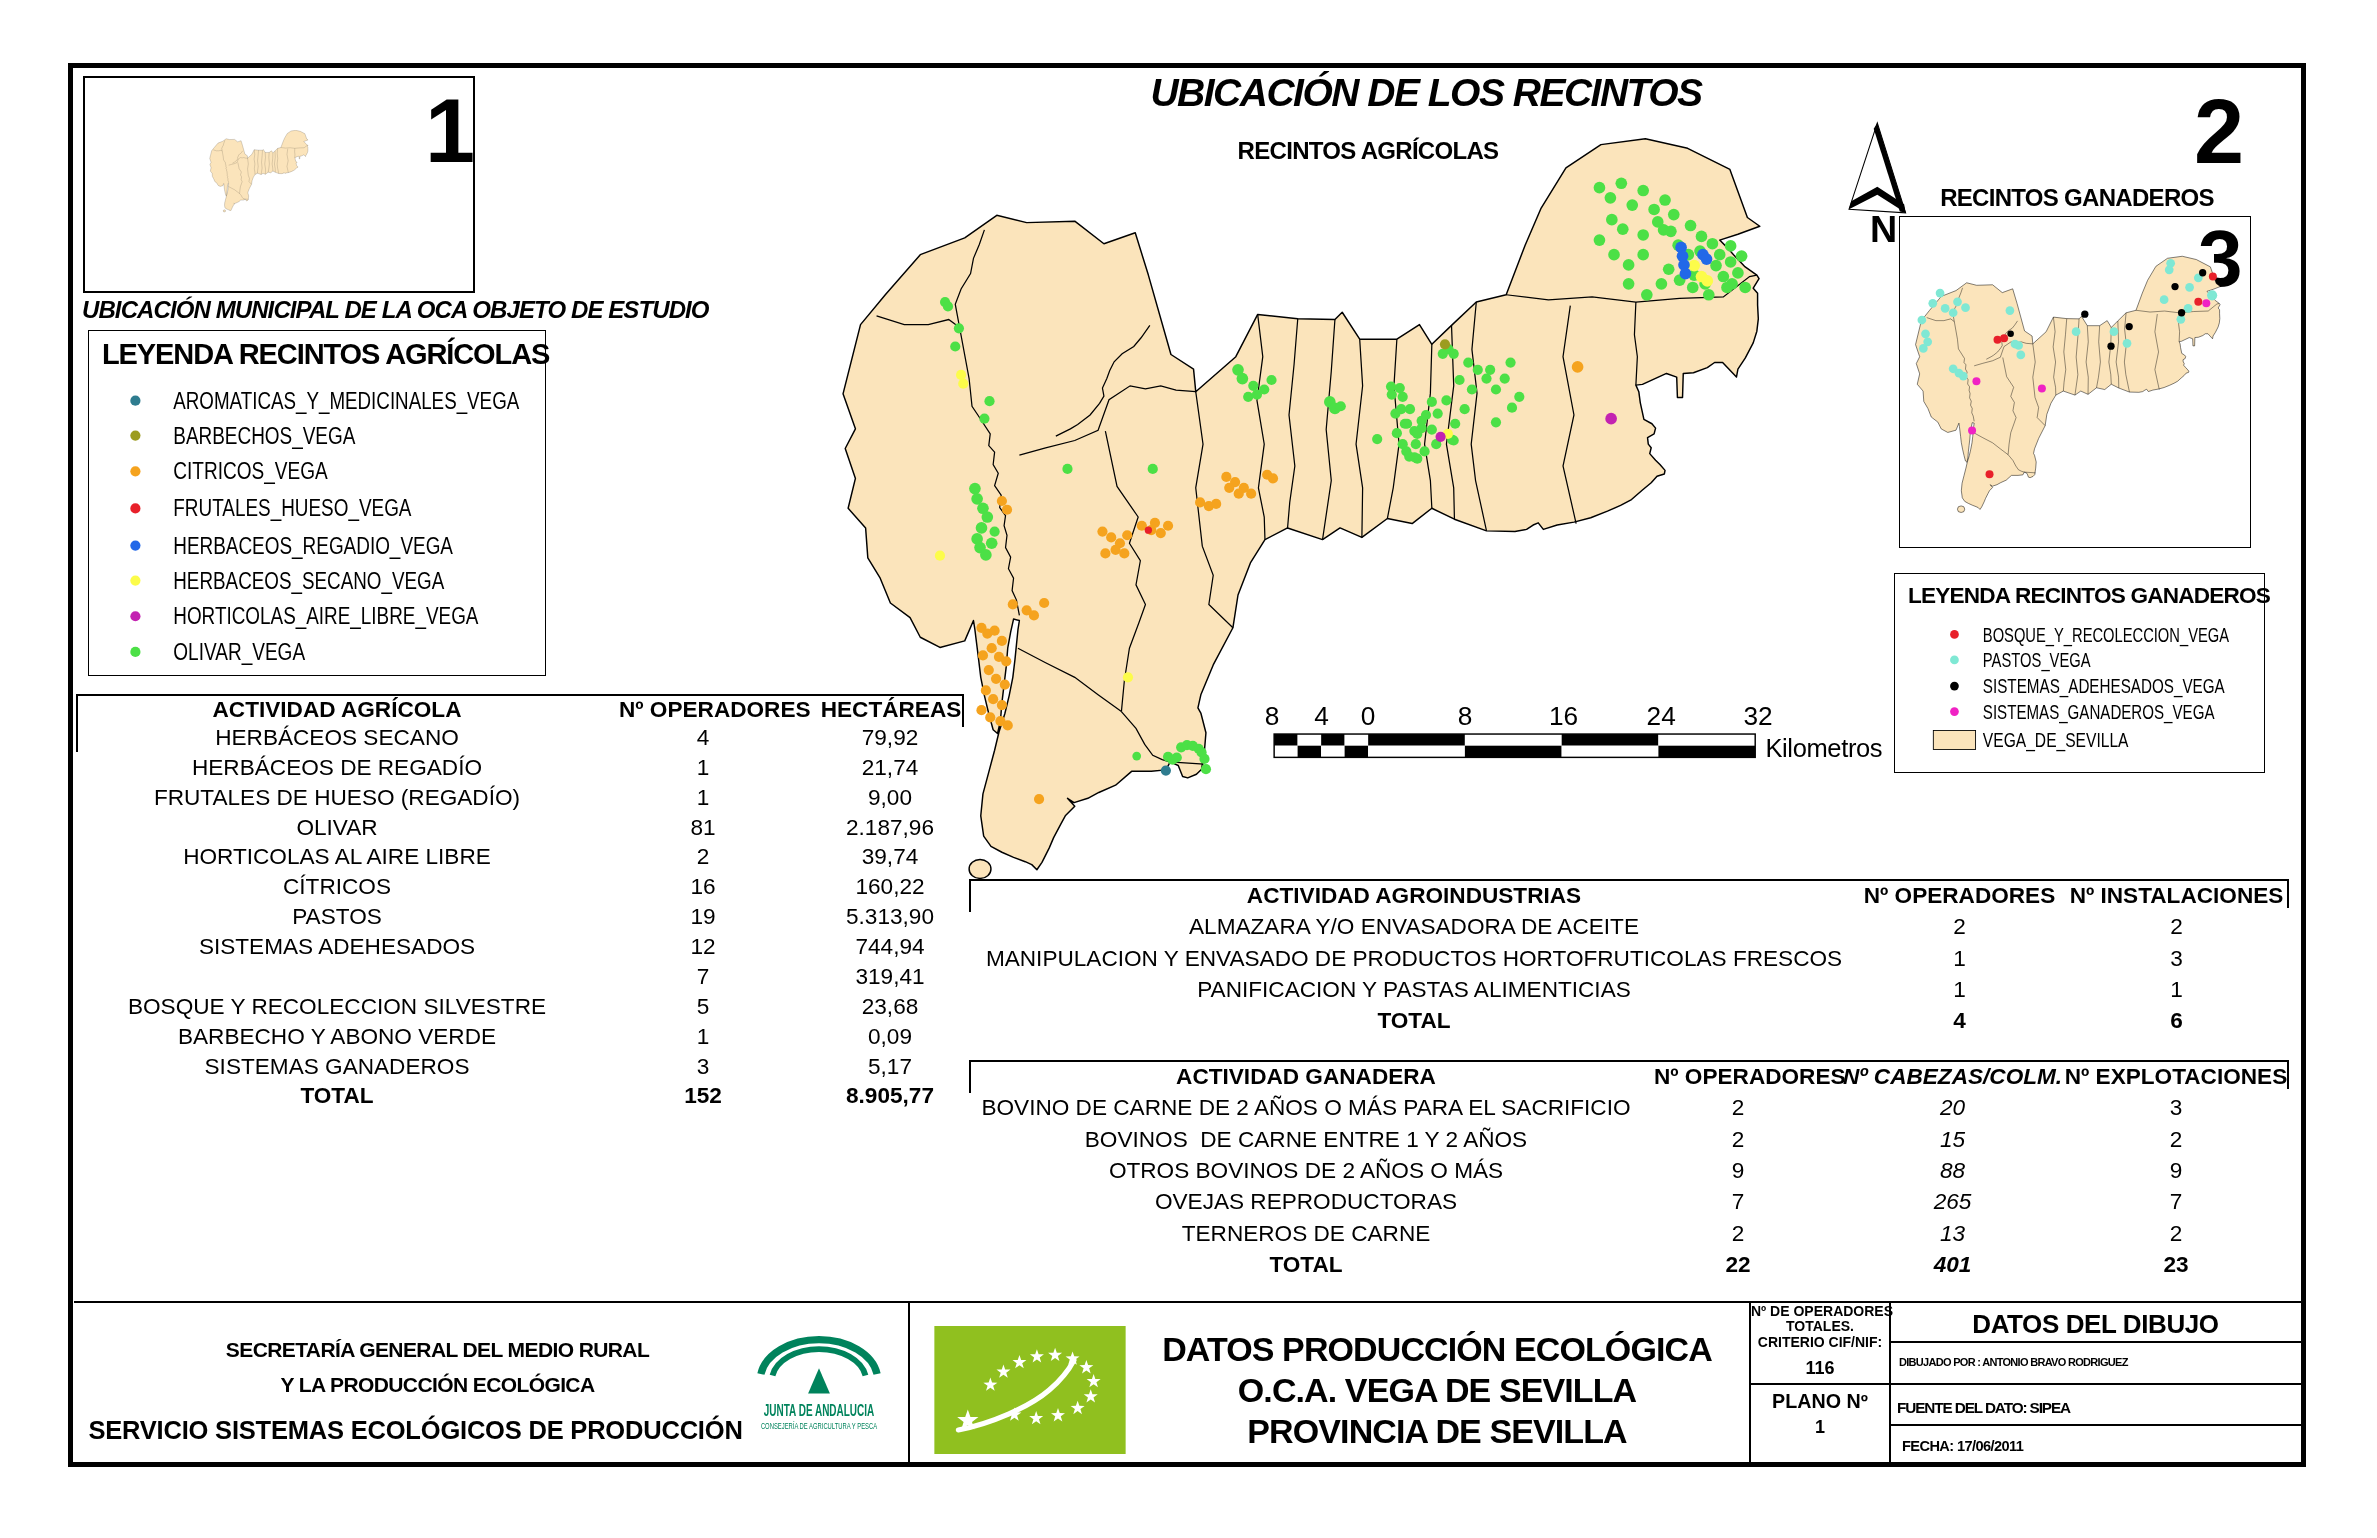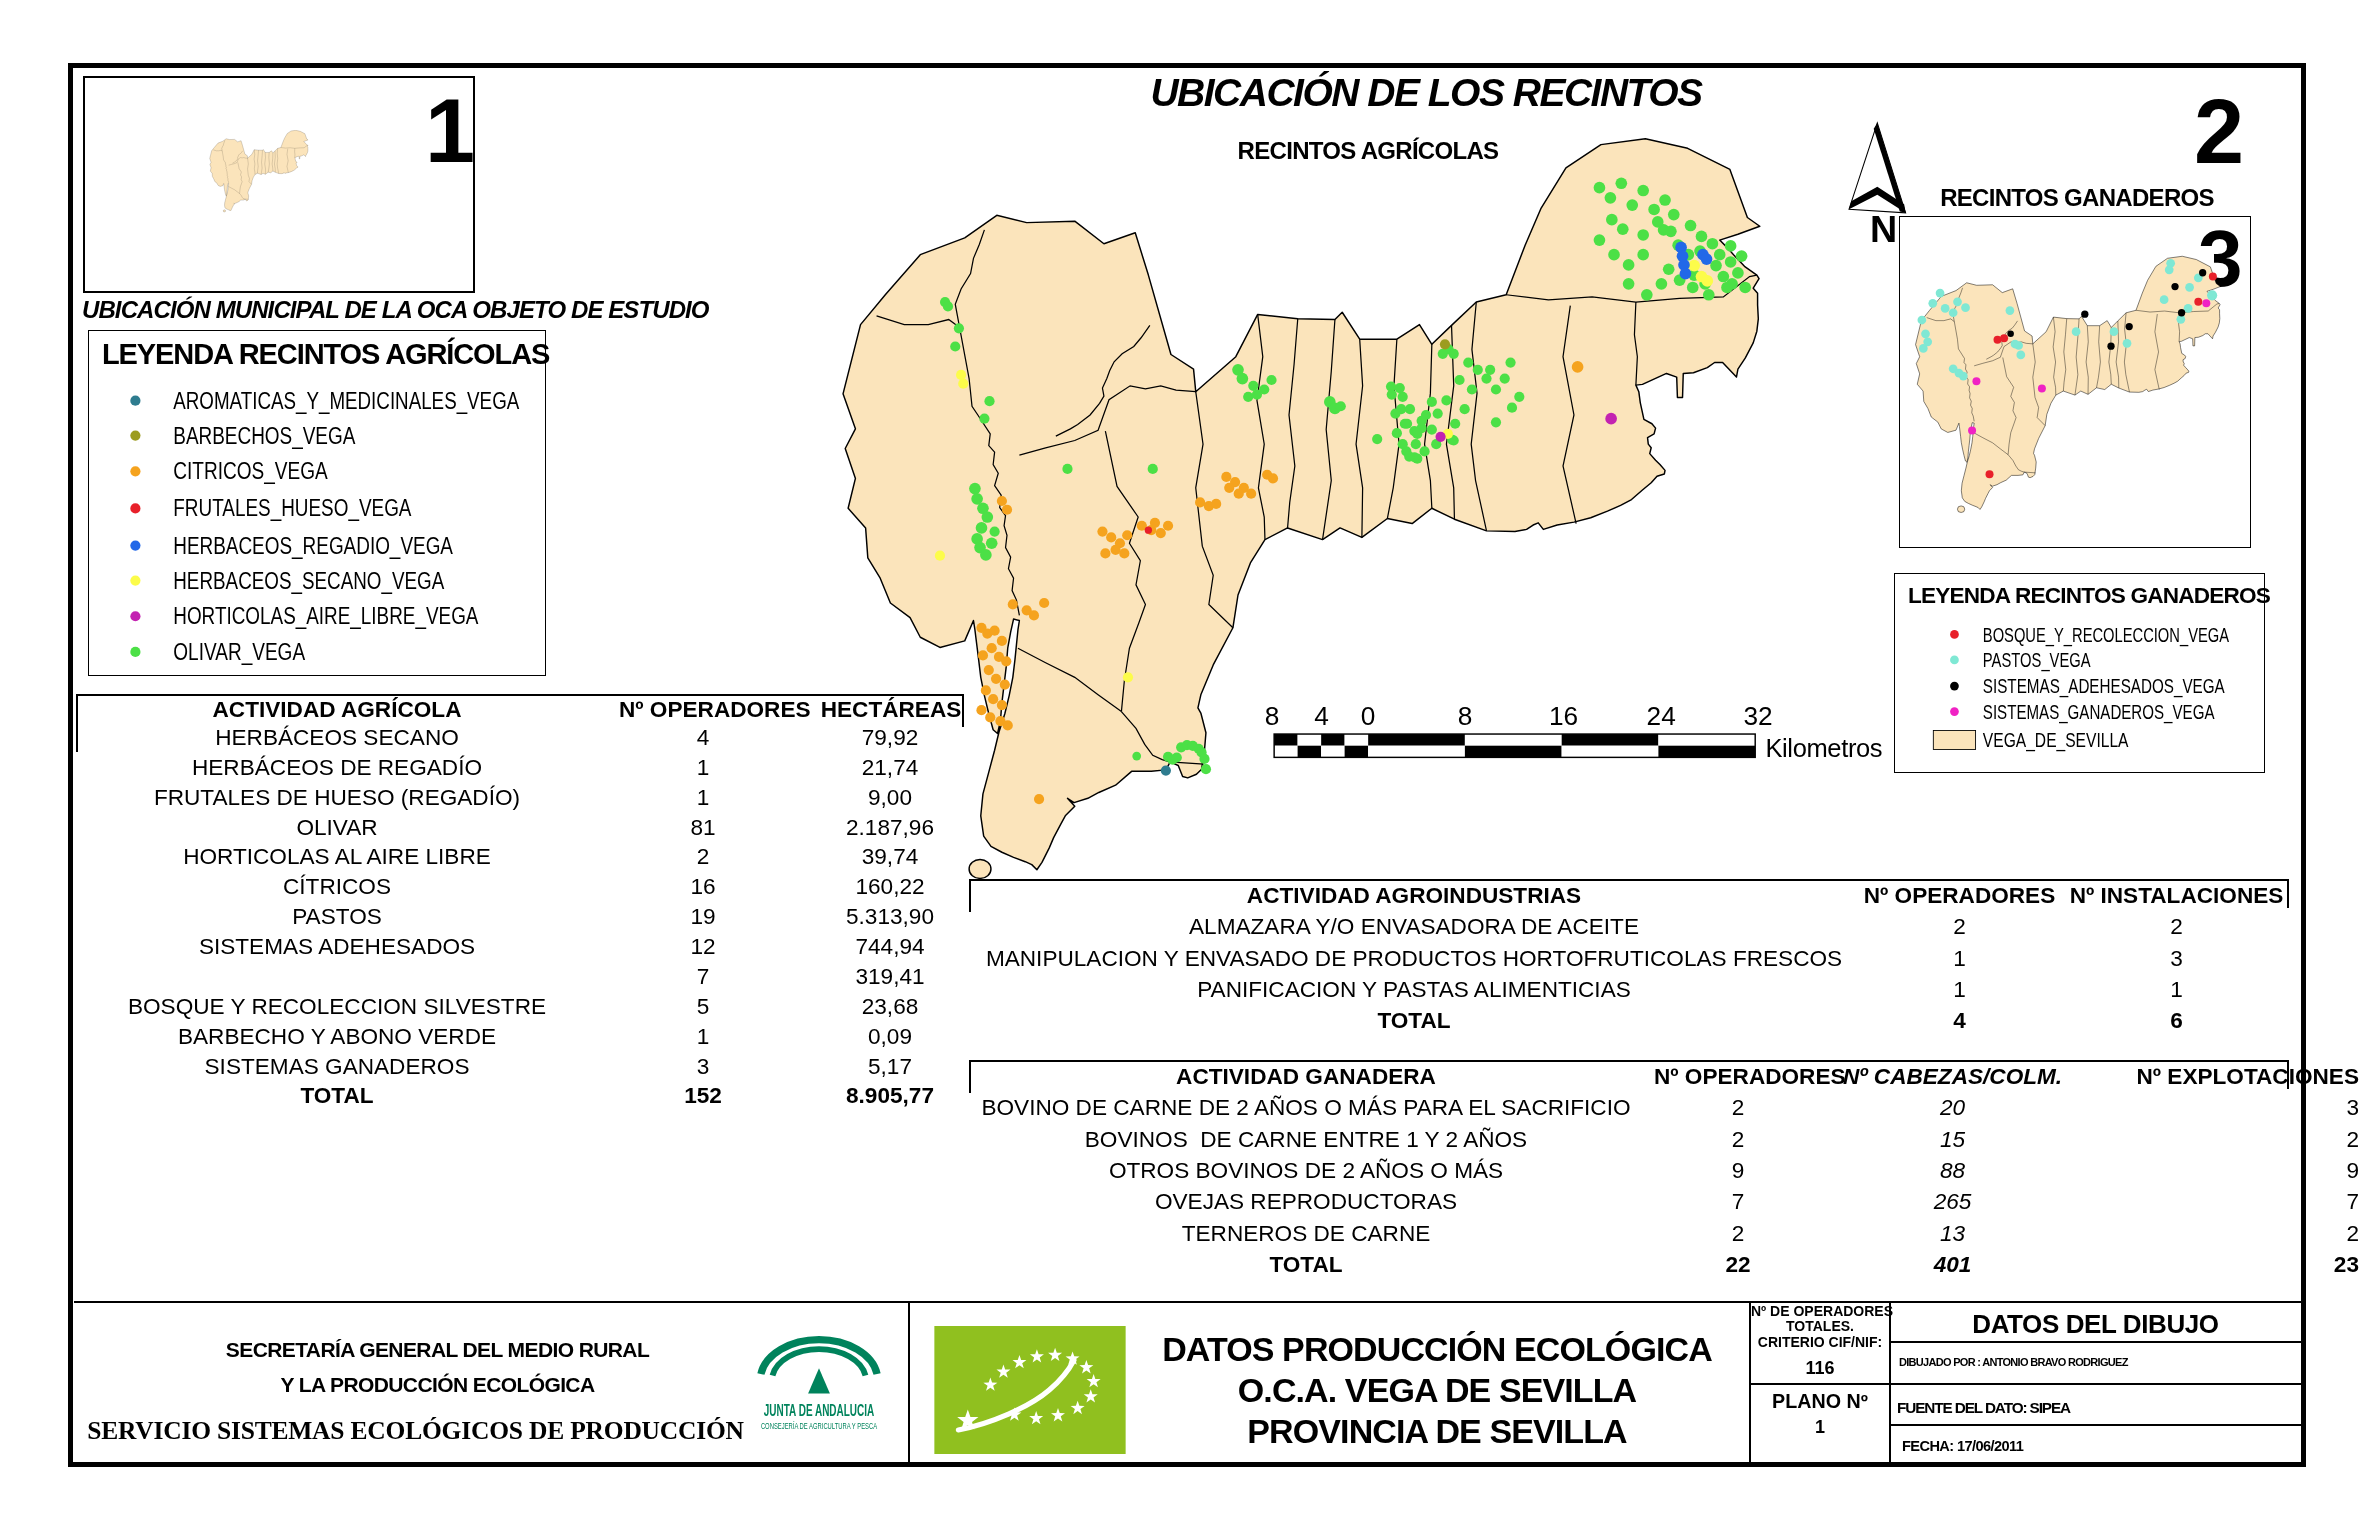--- a/index.html
+++ b/index.html
@@ -11,21 +11,21 @@
   .row{position:absolute;width:100%;height:30px;line-height:30px;white-space:nowrap;}
   .ca{position:absolute;left:0;width:522px;text-align:center;white-space:nowrap;}
   .cb{position:absolute;left:543px;width:168px;text-align:center;white-space:nowrap;}
   .cc{position:absolute;left:733px;width:162px;text-align:center;white-space:nowrap;}
   .aa{position:absolute;left:0;width:890px;text-align:center;white-space:nowrap;}
   .ab{position:absolute;left:890px;width:201px;text-align:center;white-space:nowrap;}
   .ac{position:absolute;left:1091px;width:233px;text-align:center;white-space:nowrap;}
   .ga{position:absolute;left:0;width:674px;text-align:center;white-space:nowrap;}
   .gb{position:absolute;left:685px;width:168px;text-align:center;white-space:nowrap;}
   .gc{position:absolute;left:874px;width:219px;text-align:center;white-space:nowrap;font-style:italic;}
-  .gd{position:absolute;left:1072px;width:270px;text-align:right;white-space:nowrap;margin-left:48px;}
+  .gd{position:absolute;left:1072px;width:270px;text-align:center;white-space:nowrap;}
   .row40{position:absolute;width:100%;height:29px;line-height:29px;white-space:nowrap;}
 </style>
 </head>
 <body>
 
 <div class="abs" style="left:68px;top:63px;width:2228px;height:1394px;border:5.8px solid #000;"></div>
 
 <div class="abs" style="left:83px;top:76px;width:388px;height:213px;border:2.2px solid #000;"></div>
 <div class="abs b" style="left:425px;top:86px;font-size:90px;line-height:1;">1</div>
 
@@ -282,21 +282,21 @@
 
 <div class="abs" style="left:74px;top:1301px;width:2228px;height:2.2px;background:#000;"></div>
 <div class="abs" style="left:908px;top:1301px;width:2.2px;height:163px;background:#000;"></div>
 <div class="abs" style="left:1749px;top:1301px;width:2.2px;height:163px;background:#000;"></div>
 <div class="abs" style="left:1889px;top:1301px;width:2.2px;height:163px;background:#000;"></div>
 <div class="abs" style="left:1889px;top:1341px;width:413px;height:1.5px;background:#000;"></div>
 <div class="abs" style="left:1749px;top:1383px;width:554px;height:1.5px;background:#000;"></div>
 <div class="abs" style="left:1889px;top:1424px;width:413px;height:1.5px;background:#000;"></div>
 
 <div class="abs b ctr" style="left:95px;top:1332px;width:685px;font-size:21px;letter-spacing:-0.6px;line-height:35px;white-space:nowrap;">SECRETARÍA GENERAL DEL MEDIO RURAL<br>Y LA PRODUCCIÓN ECOLÓGICA</div>
-<div class="abs b ctr" style="left:73px;top:1416px;width:685px;font-size:25.5px;letter-spacing:-0.2px;white-space:nowrap;font-family:Liberation Serif, serif;">SERVICIO SISTEMAS ECOLÓGICOS DE PRODUCCIÓN</div>
+<div class="abs b ctr" style="left:73px;top:1416px;width:685px;font-size:25.5px;letter-spacing:-0.2px;white-space:nowrap;">SERVICIO SISTEMAS ECOLÓGICOS DE PRODUCCIÓN</div>
 
 <svg class="abs" style="left:750px;top:1326px;" width="138" height="109" viewBox="0 0 190 150">
   <path d="M 15 66 A 81 56 0 0 1 175 66" fill="none" stroke="#00835C" stroke-width="10"></path>
   <path d="M 31 68 A 65 44 0 0 1 159 68" fill="none" stroke="#00835C" stroke-width="8"></path>
   <polygon points="95,58 110,93 80,93" fill="#00835C"></polygon>
   <text x="95" y="124" text-anchor="middle" font-family="Liberation Sans" font-weight="bold" font-size="22" fill="#00835C" textLength="152" lengthAdjust="spacingAndGlyphs">JUNTA DE ANDALUCIA</text>
   <text x="95" y="142" text-anchor="middle" font-family="Liberation Sans" font-size="11.5" fill="#00835C" textLength="160" lengthAdjust="spacingAndGlyphs">CONSEJERÍA DE AGRICULTURA Y PESCA</text>
 </svg>
 
 <svg class="abs" style="left:934px;top:1326px;" width="192" height="128" viewBox="0 0 263 176">

